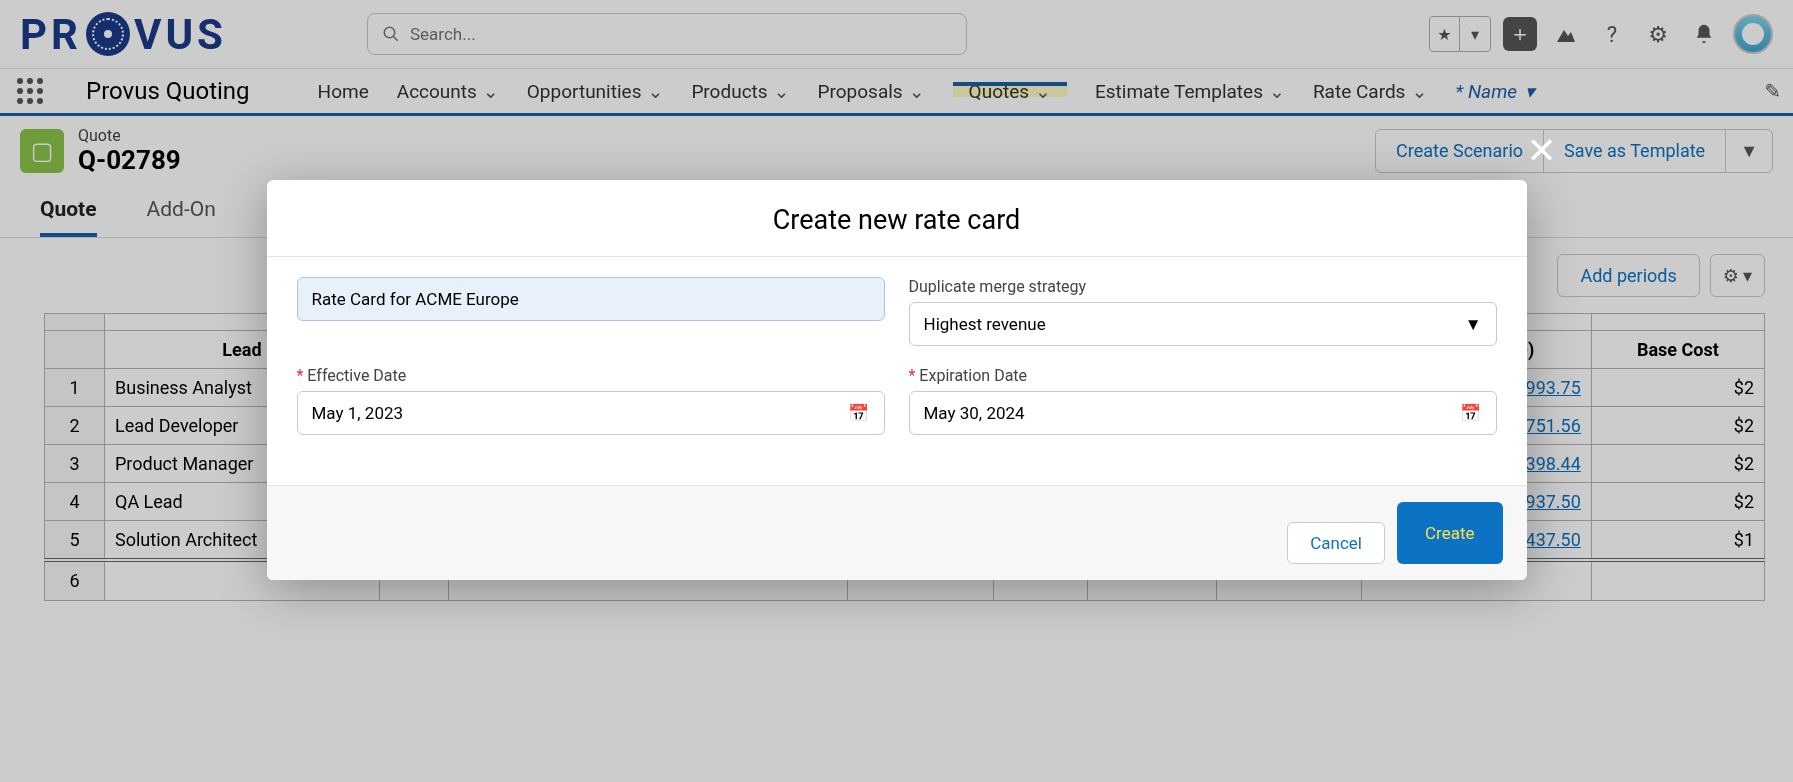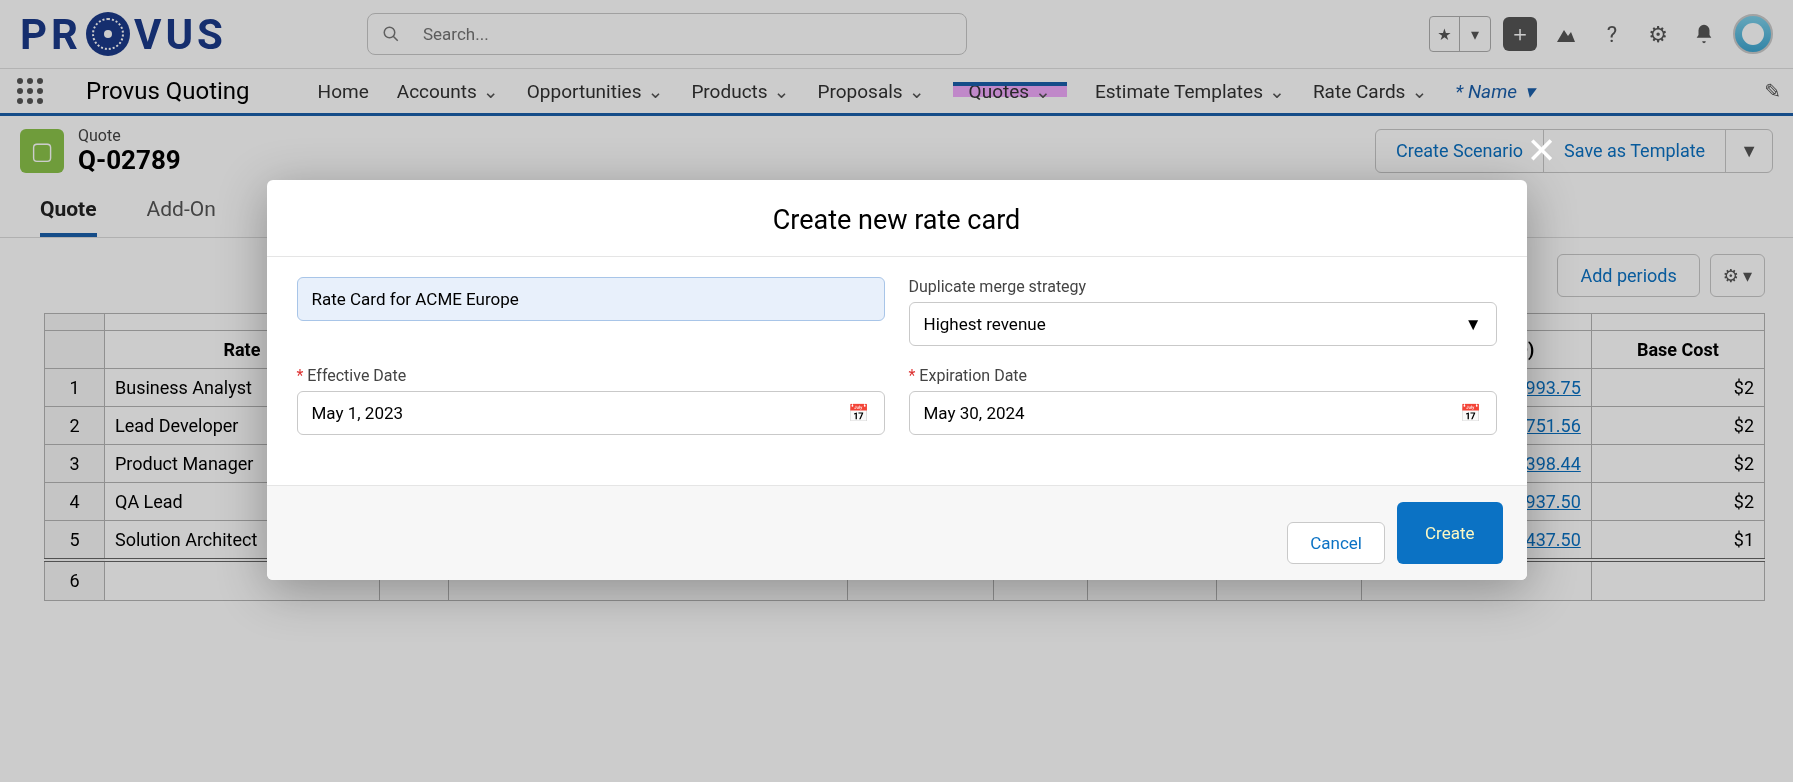--- a/index.html
+++ b/index.html
@@ -8,39 +8,39 @@
 .overlay { position: absolute; inset: 0; background: rgba(0,0,0,0.2); z-index: 5; }
 
 
 .header { height: 68px; display: flex; align-items: center; padding: 8px 20px; gap: 20px; position: relative; z-index: 1; }
 .logo { font-size: 42px; font-weight: 700; color: #1b3a8a; letter-spacing: 4px; display: flex; align-items: center; gap: 4px; }
 .logo-icon { width: 44px; height: 44px; background: #1b3a8a; border-radius: 50%; display: inline-flex; align-items: center; justify-content: center; position: relative; }
 .logo-icon::before { content: ''; width: 28px; height: 28px; border-radius: 50%; border: 2px dotted #fff; position: absolute; }
 .logo-icon::after { content: ''; width: 8px; height: 8px; border-radius: 50%; background: #fff; }
 .search-box { width: 600px; height: 42px; border: 1px solid #c9c9c9; border-radius: 8px; display: flex; align-items: center; padding: 0 14px; gap: 10px; background: #fff; margin-left: 120px; }
 .search-box svg { flex: 0 0 auto; }
-.search-input { border: 0; outline: 0; flex: 1; font-size: 17px; color: #444; background: transparent; margin-left: 13px; }
+.search-input { border: 0; outline: 0; flex: 1; font-size: 17px; color: #444; background: transparent; }
 .header-right { margin-left: auto; display: flex; align-items: center; gap: 12px; }
 .fav-split { display: flex; border: 1px solid #b0b0b0; border-radius: 4px; overflow: hidden; }
 .fav-split > div { width: 30px; height: 34px; display: flex; align-items: center; justify-content: center; color: #555; }
 .fav-split > div:first-child { border-right: 1px solid #b0b0b0; }
 .hicon { width: 34px; height: 34px; display: flex; align-items: center; justify-content: center; border-radius: 4px; color: #555; font-size: 22px; }
 .hicon.dark { background: #555; color: #fff; border-radius: 6px; }
 .avatar { width: 40px; height: 40px; border-radius: 50%; background: linear-gradient(#7fd1ea,#3ea6d1); display: flex; align-items: center; justify-content: center; position: relative; border: 2px solid #ccc; }
 .avatar::after { content: ''; width: 22px; height: 22px; border-radius: 50%; background: #fff; }
 
 
 .nav { height: 48px; border-top: 1px solid #e0e0e0; border-bottom: 3px solid #1b5fab; display: flex; align-items: center; gap: 28px; padding: 16px 12px; position: relative; z-index: 1; }
 .nav-apps { width: 36px; height: 36px; display: grid; grid-template-columns: repeat(3,6px); grid-template-rows: repeat(3,6px); gap: 4px; align-content: center; justify-content: center; }
 .nav-apps > span { background: #555; border-radius: 50%; }
 .nav-title { font-size: 24px; font-weight: 400; margin-right: 40px; margin-left: 10px; }
 .nav-item { display: flex; align-items: center; gap: 6px; font-size: 19px; color: #333; height: 100%; position: relative; }
 .nav-item.active { font-weight: 400; }
 .nav-item.active::before { content:''; position:absolute; top:-3px; left:-16px; right:-16px; height:4px; background:#1b5fab; }
-.nav-item.active-wrap { background: #f0abfc; padding: 0 16px; height: 100%; display: flex; align-items: flex-end; }
+.nav-item.active-wrap { background: #fef9c3; padding: 0 16px; height: 100%; display: flex; align-items: flex-end; }
 .nav-item .chev { color: #555; }
 .nav-more { color: #1b5fab; font-style: italic; display: flex; align-items: center; gap: 8px; }
 .nav-edit { margin-left: auto; color: #555; font-size: 20px; }
 
 
 .page { position: relative; z-index: 1; }
 .page-head { display: flex; align-items: center; padding: 10px 20px 4px; gap: 14px; }
 .obj-icon { width: 44px; height: 44px; background: #8bc34a; border-radius: 6px; display: flex; align-items: center; justify-content: center; color: #fff; font-size: 24px; }
 .obj-meta .type { font-size: 16px; color: #444; }
 .obj-meta .name { font-size: 26px; font-weight: 700; }
@@ -71,21 +71,21 @@
 .modal-close { position: absolute; top: 130px; left: 50%; transform: translateX(630px); z-index: 20; color: #fff; font-size: 36px; cursor: pointer; }
 .modal { position: absolute; top: 180px; left: 50%; transform: translateX(-50%); width: 1260px; background: #fff; border-radius: 6px; box-shadow: 0 10px 50px rgba(0,0,0,0.3); z-index: 10; overflow: hidden; }
 .modal-title { text-align: center; font-size: 27px; padding: 24px 0 20px; border-bottom: 1px solid #e5e5e5; }
 .modal-body { padding: 20px 30px 50px; display: grid; grid-template-columns: 1fr 1fr; gap: 20px 24px; }
 .field label { font-size: 16px; color: #444; margin-bottom: 6px; display: block; }
 .req::before { content: '* '; color: #d33; }
 .input, .select { width: 100%; height: 44px; border: 1px solid #c9c9c9; border-radius: 6px; padding: 0 14px; font-size: 17px; display: flex; align-items: center; justify-content: space-between; background: #fff; }
 .input.hl { background: #e8f0fb; border-color: #a8c5e8; }
 .modal-foot { border-top: 1px solid #e5e5e5; background: #f7f7f7; padding: 16px 24px; display: flex; justify-content: flex-end; gap: 12px; }
 .modal-foot .cancel { border: 1px solid #c9c9c9; border-radius: 6px; padding: 10px 22px; font-size: 17px; color: #0b72c4; background: #fff; margin-top: 20px; }
-.modal-foot .create { border: 0; border-radius: 6px; padding: 10px 28px; font-size: 17px; color: #fef9c3; background: #0b72c4; }
+.modal-foot .create { border: 0; border-radius: 6px; padding: 10px 28px; font-size: 17px; color: #fde047; background: #0b72c4; }
 
 svg { display: block; }
 </style>
 </head>
 <body>
 
 <div class="overlay"></div>
 
 <div class="header">
   <div class="logo">
@@ -203,21 +203,21 @@
     <thead>
       <tr>
           <th></th>
           <th></th>
           <th colspan="7"></th>
           <th></th>
           <th></th>
         </tr>
       <tr>
         <th></th>
-        <th>Rate</th>
+        <th>Lead</th>
         <th colspan="2"></th>
           <th></th>
           <th></th>
           <th></th>
           <th></th>
           <th></th>
         <th>Amount (USD)</th>
         <th>Base Cost</th>
       </tr>
     </thead>

